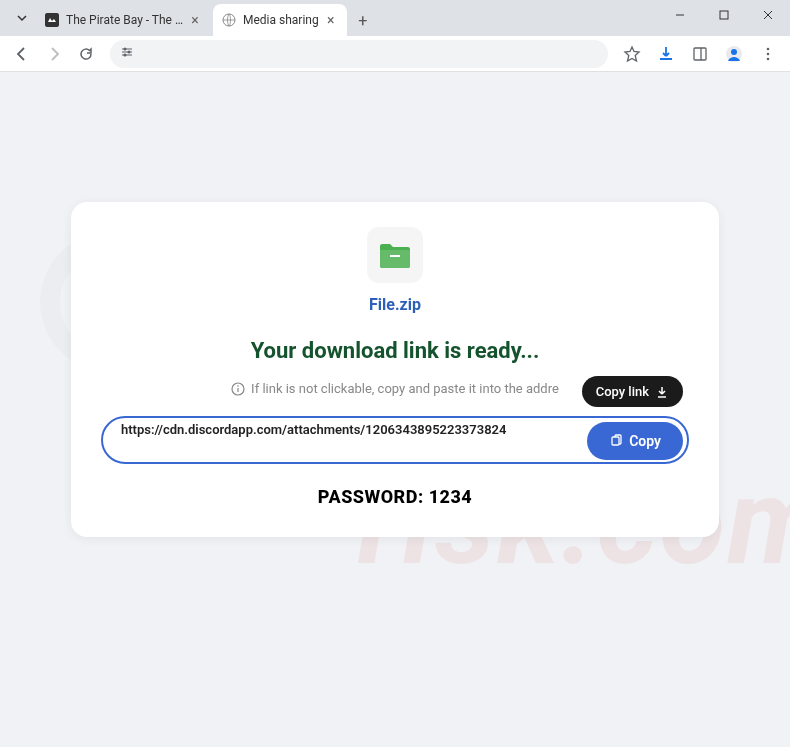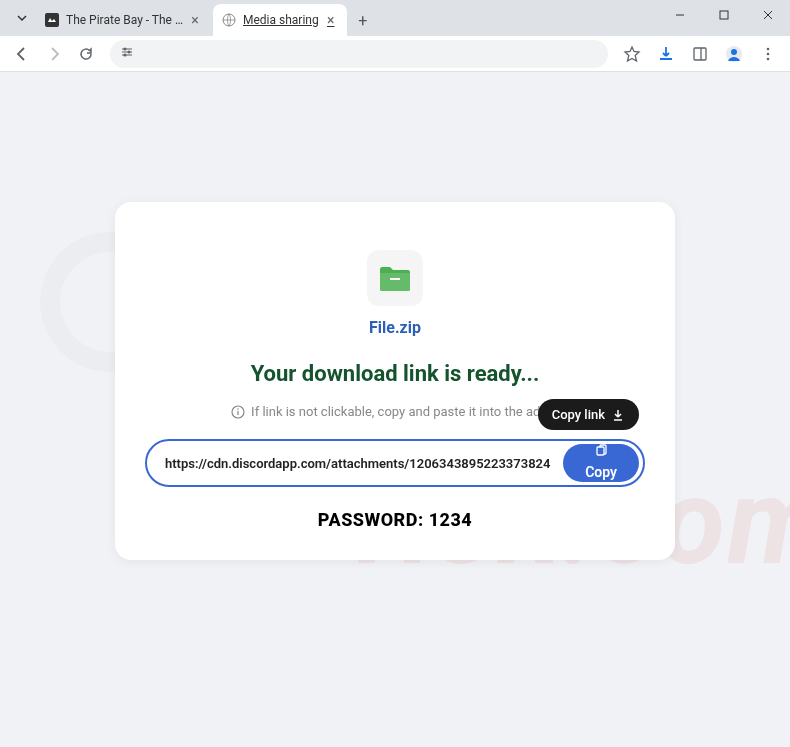--- a/index.html
+++ b/index.html
@@ -1,50 +1,50 @@
 <!DOCTYPE html>
 <html><head>
 <meta charset="utf-8">
 <style>
 * { margin: 0; padding: 0; box-sizing: border-box; font-family: -apple-system, BlinkMacSystemFont, "Segoe UI", Roboto, sans-serif; }
 body { width: 790px; height: 747px; background: #f1f3f4; overflow: hidden; position: relative; }
 
 .title-bar { height: 36px; background: #dee1e6; display: flex; align-items: flex-end; padding-left: 8px; }
 .dropdown-btn { width: 28px; height: 28px; display: flex; align-items: center; justify-content: center; margin-bottom: 4px; cursor: pointer; }
 .tab { height: 32px; background: #dee1e6; border-radius: 8px 8px 0 0; display: flex; align-items: center; padding: 0 8px; margin-right: 2px; font-size: 12px; color: #333; max-width: 175px; cursor: pointer; }
-.tab.active { background: #fff; text-decoration: underline; }
+.tab.active { background: #fff; }
 .tab-favicon { width: 16px; height: 16px; margin-right: 6px; flex-shrink: 0; display: flex; align-items: center; justify-content: center; }
 .tab-title { white-space: nowrap; overflow: hidden; text-overflow: ellipsis; flex: 1; }
 .tab-close { width: 16px; height: 16px; display: flex; align-items: center; justify-content: center; margin-left: 4px; font-size: 14px; color: #666; cursor: pointer; }
 .new-tab { width: 28px; height: 28px; display: flex; align-items: center; justify-content: center; font-size: 16px; color: #555; margin-bottom: 2px; cursor: pointer; }
 .window-controls { margin-left: auto; display: flex; align-self: flex-start; }
 .win-btn { width: 44px; height: 30px; display: flex; align-items: center; justify-content: center; cursor: pointer; }
 
 .toolbar { height: 36px; background: #fff; display: flex; align-items: center; padding: 0 8px; border-bottom: 1px solid #e0e0e0; gap: 4px; }
 .tool-btn { width: 28px; height: 28px; display: flex; align-items: center; justify-content: center; border-radius: 50%; cursor: pointer; color: #5f6368; }
 .tool-btn.disabled { color: #bdbdbd; }
 .address-bar { flex: 1; height: 28px; background: #f1f3f4; border-radius: 14px; margin: 0 6px; display: flex; align-items: center; padding: 0 10px; }
 .address-icon { color: #5f6368; font-size: 13px; }
 .toolbar-right { display: flex; align-items: center; gap: 6px; }
 
 .content { position: relative; height: calc(747px - 72px); background: #f0f2f5; display: flex; align-items: flex-start; justify-content: center; padding-top: 130px; }
 
 .watermark { position: absolute; inset: 0; pointer-events: none; opacity: 0.08; display: flex; align-items: center; justify-content: center; overflow: hidden; }
 .wm-text { font-size: 120px; font-weight: 700; font-style: italic; color: #d32f2f; letter-spacing: 2px; white-space: nowrap; position: absolute; right: -40px; top: 380px; }
 .wm-magnifier { position: absolute; left: 20px; top: 140px; }
 
-.card { width: 560px; background: #fff; border-radius: 16px; padding: 48px 30px 30px; text-align: center; box-shadow: 0 2px 12px rgba(0,0,0,0.06); position: relative; }
+.card { width: 648px; background: #fff; border-radius: 16px; padding: 25px 30px 30px; text-align: center; box-shadow: 0 2px 12px rgba(0,0,0,0.06); position: relative; }
 .folder-icon { width: 56px; height: 56px; margin: 0 auto 12px; background: #f5f5f5; border-radius: 12px; display: flex; align-items: center; justify-content: center; }
 .filename { color: #2c5fb8; font-weight: 700; font-size: 16px; margin-bottom: 24px; }
 .heading { font-size: 22px; font-weight: 700; color: #14532d; margin-bottom: 18px; }
 .hint { font-size: 13px; color: #888; margin-bottom: 20px; display: flex; align-items: center; justify-content: center; gap: 6px; }
 
-.url-row { position: relative; display: flex; align-items: center; border: 2px solid #3968d4; border-radius: 999px; padding: 4px 4px 4px 18px; height: 48px; }
+.url-row { position: relative; display: flex; align-items: flex-start; border: 2px solid #3968d4; border-radius: 999px; padding: 4px 4px 4px 18px; height: 48px; }
 .url-text { flex: 1; font-size: 13px; font-weight: 600; color: #222; text-align: left; white-space: nowrap; overflow: hidden; }
-.copy-btn { background: #3968d4; color: #fff; border: none; border-radius: 999px; padding: 0 22px; height: 38px; font-size: 14px; font-weight: 600; display: flex; align-items: center; gap: 6px; cursor: pointer; flex-direction: column; }
+.copy-btn { background: #3968d4; color: #fff; border: none; border-radius: 999px; padding: 0 22px; height: 38px; font-size: 14px; font-weight: 600; display: flex; align-items: center; gap: 6px; cursor: pointer; }
 
 .tooltip { position: absolute; top: -42px; right: 4px; background: #1b1b1b; color: #fff; font-size: 13px; font-weight: 500; padding: 8px 14px; border-radius: 999px; display: flex; align-items: center; gap: 6px; }
 .tooltip::after { content: ""; position: absolute; bottom: -5px; right: 36px; border: 5px solid transparent; border-top-color: #1b1b1b; }
 
 .password { margin-top: 22px; color: #000000; font-weight: 800; font-size: 18px; letter-spacing: 0.5px; }
 </style>
 </head>
 <body>
 
 <div class="title-bar">

